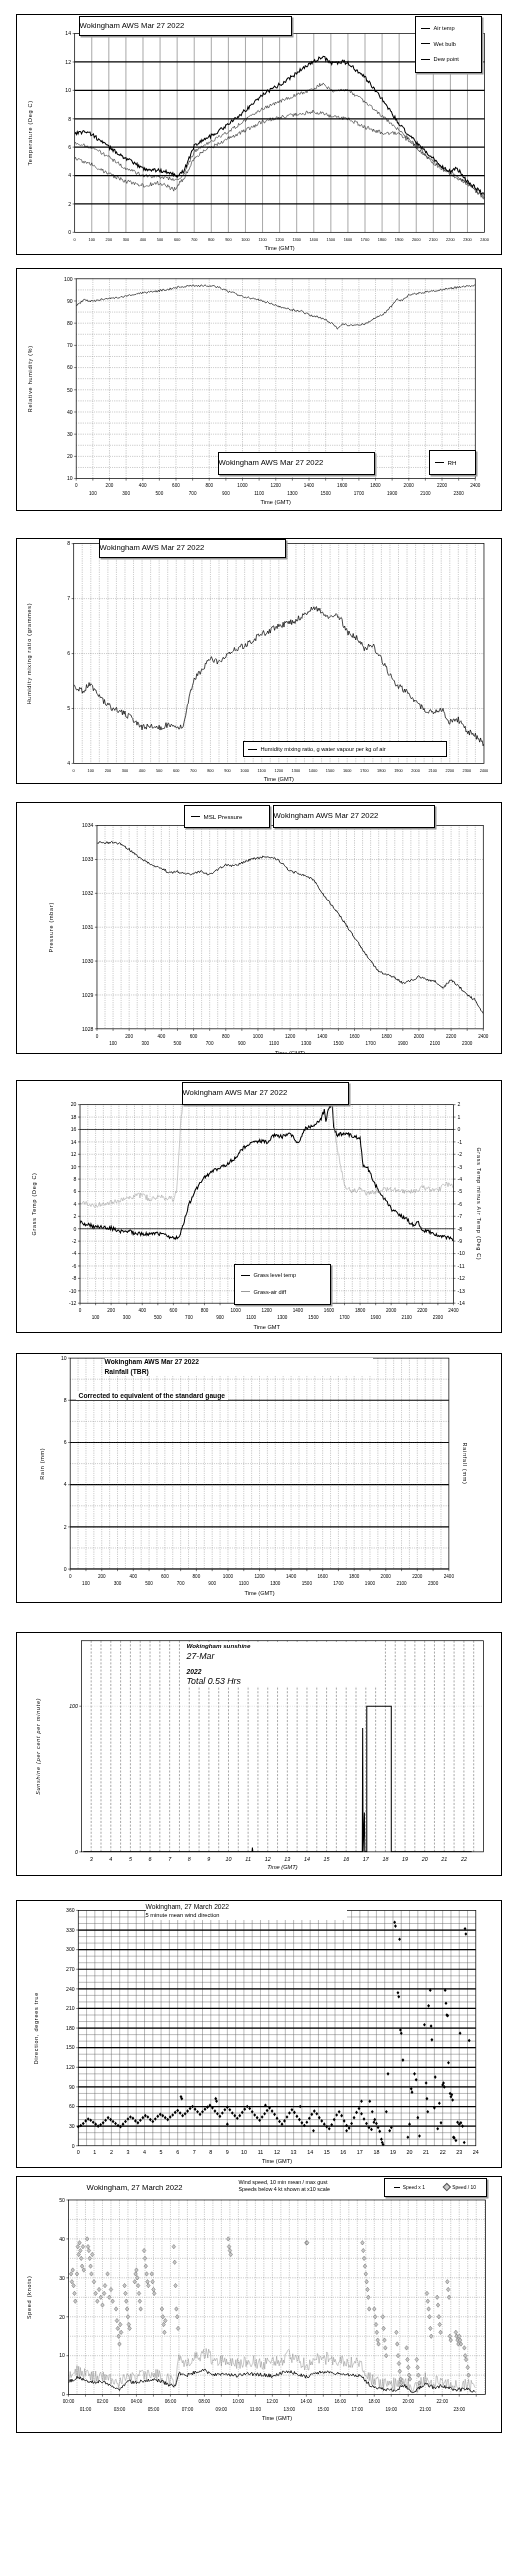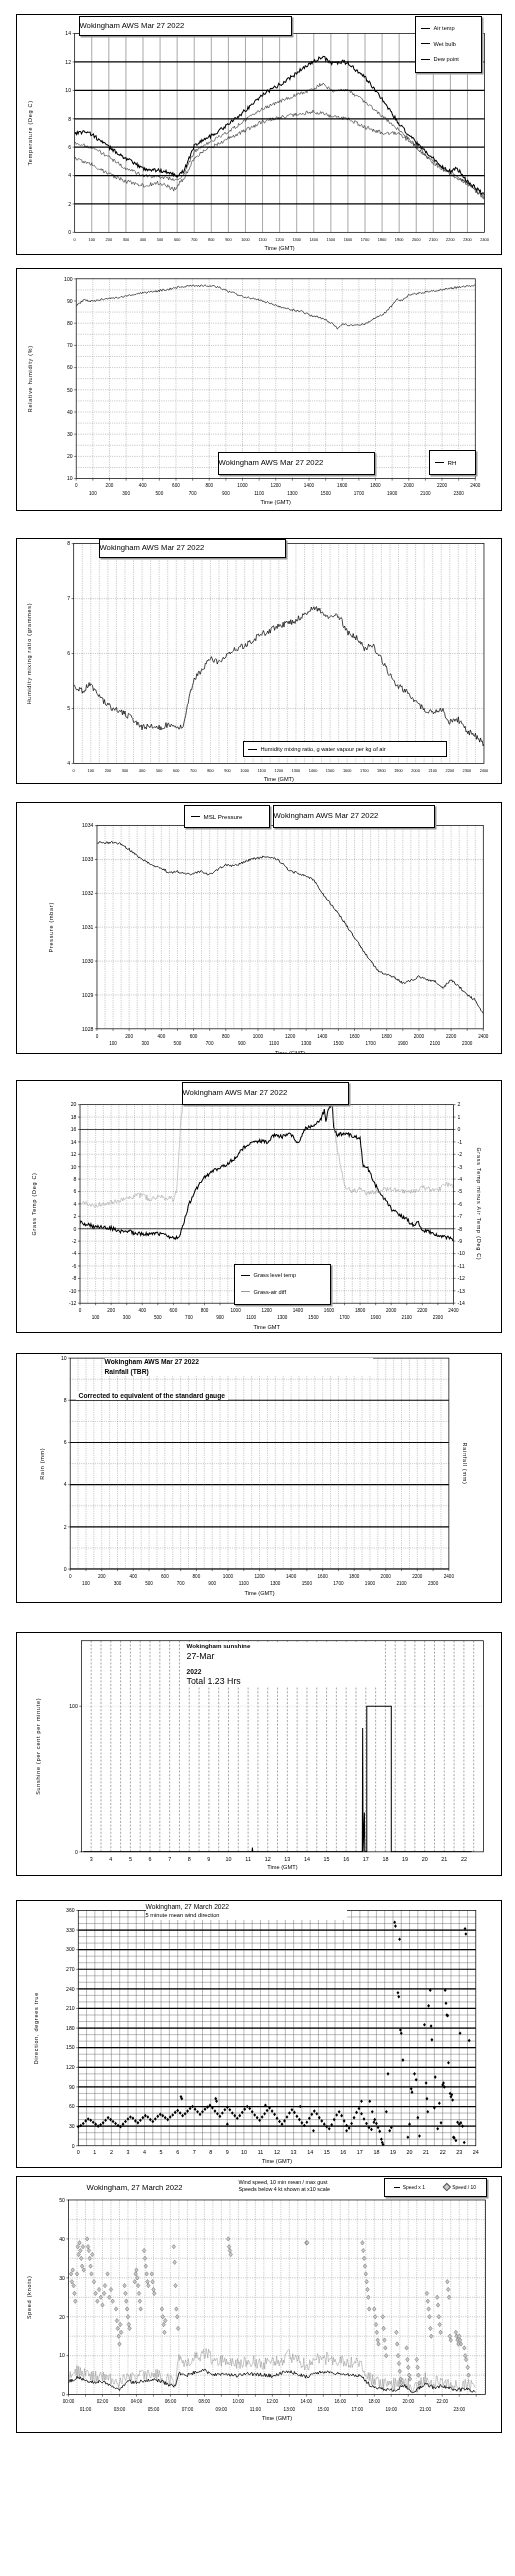--- a/index.html
+++ b/index.html
@@ -842,26 +842,26 @@
         <line x1="747" y1="418" x2="747" y2="422" stroke="#000" stroke-width="1"></line>
         <line x1="777.6666666666666" y1="418" x2="777.6666666666666" y2="422" stroke="#000" stroke-width="1"></line>
         <line x1="808.3333333333334" y1="418" x2="808.3333333333334" y2="422" stroke="#000" stroke-width="1"></line>
         <line x1="839" y1="418" x2="839" y2="422" stroke="#000" stroke-width="1"></line>
         <text x="471" y="468" font-size="11" font-family="&quot;Liberation Sans&quot;,sans-serif" fill="#000" text-anchor="middle">Time (GMT)</text>
         <text x="52" y="213" font-size="10.5" font-family="&quot;Liberation Sans&quot;,sans-serif" fill="#000" text-anchor="middle" transform="rotate(-90 52 213)" letter-spacing="1.5">Rain (mm)</text>
         <text x="866" y="213" font-size="10.5" font-family="&quot;Liberation Sans&quot;,sans-serif" fill="#000" text-anchor="middle" transform="rotate(90 866 213)" letter-spacing="1.5">Rainfall (mm)</text>
       </svg>
     </div>
 
-  <div class="panel" style="top: 1632px; height: 242px;">
+  <div class="panel" style="top: 1632px; height: 242px; font-style: italic;">
     <div class="ovl ctr" style="left:170px;top:9.3px;width:196px;">
       <div style="font-size:6.2px;font-weight:bold;">Wokingham sunshine</div>
       <div style="font-size:8.8px;margin-top:2.1px;">27-Mar</div>
       <div style="font-size:6.7px;font-weight:bold;margin-top:6.2px;">2022</div>
-      <div style="font-size:8.8px;margin-top:1px;">Total 1.23 Hrs</div>
+      <div style="font-size:8.8px;margin-top:1px;">Total 0.53 Hrs</div>
     </div>
   <svg width="483" height="242" viewBox="0 0 938 470">
         <defs>
           <clipPath id="clip6">
             <rect x="125" y="14" width="781" height="412"></rect>
           </clipPath>
         </defs>
         <line x1="144.0487804878049" y1="15" x2="144.0487804878049" y2="425" stroke="#555" stroke-width="1" stroke-dasharray="4,3"></line>
         <line x1="163.09756097560975" y1="15" x2="163.09756097560975" y2="425" stroke="#555" stroke-width="1" stroke-dasharray="4,3"></line>
         <line x1="182.14634146341461" y1="15" x2="182.14634146341461" y2="425" stroke="#555" stroke-width="1" stroke-dasharray="4,3"></line>

